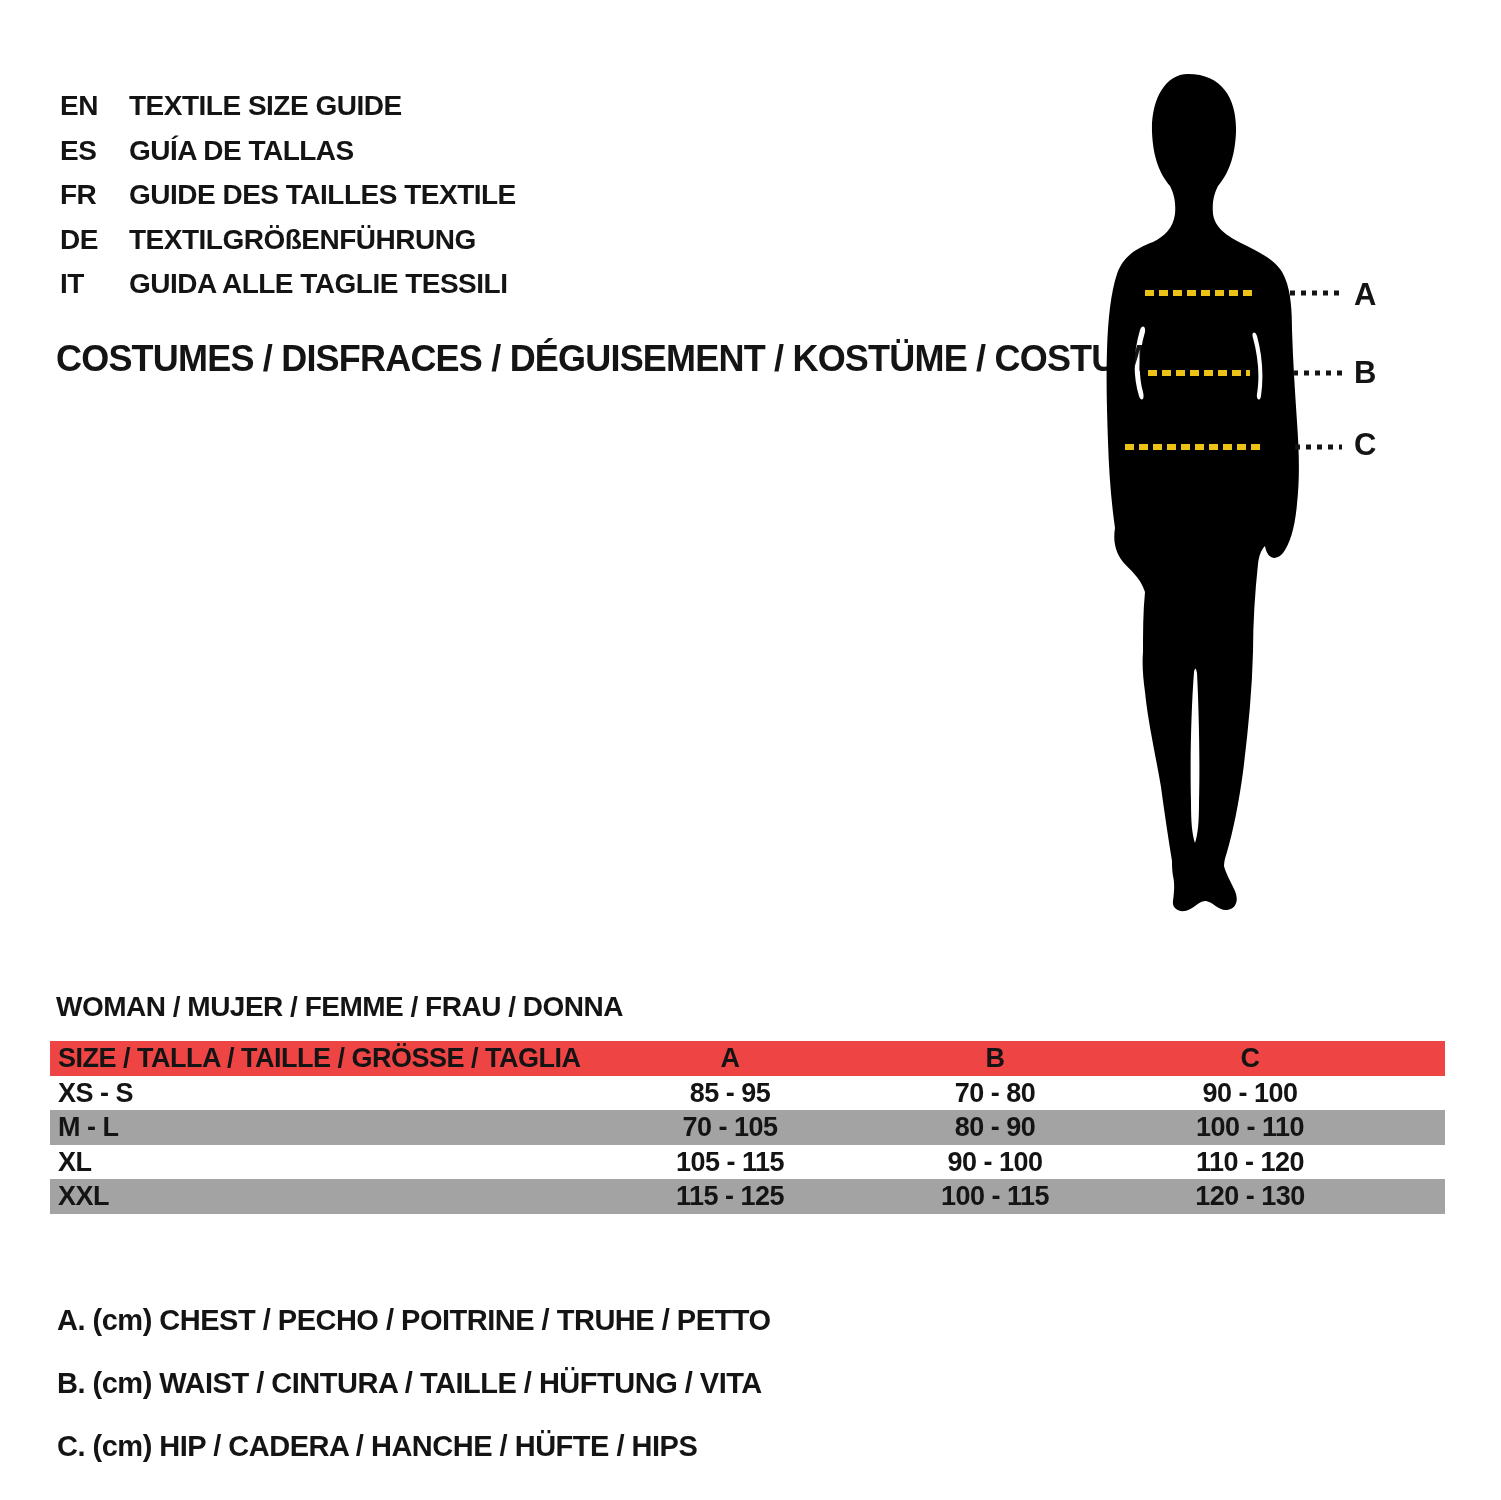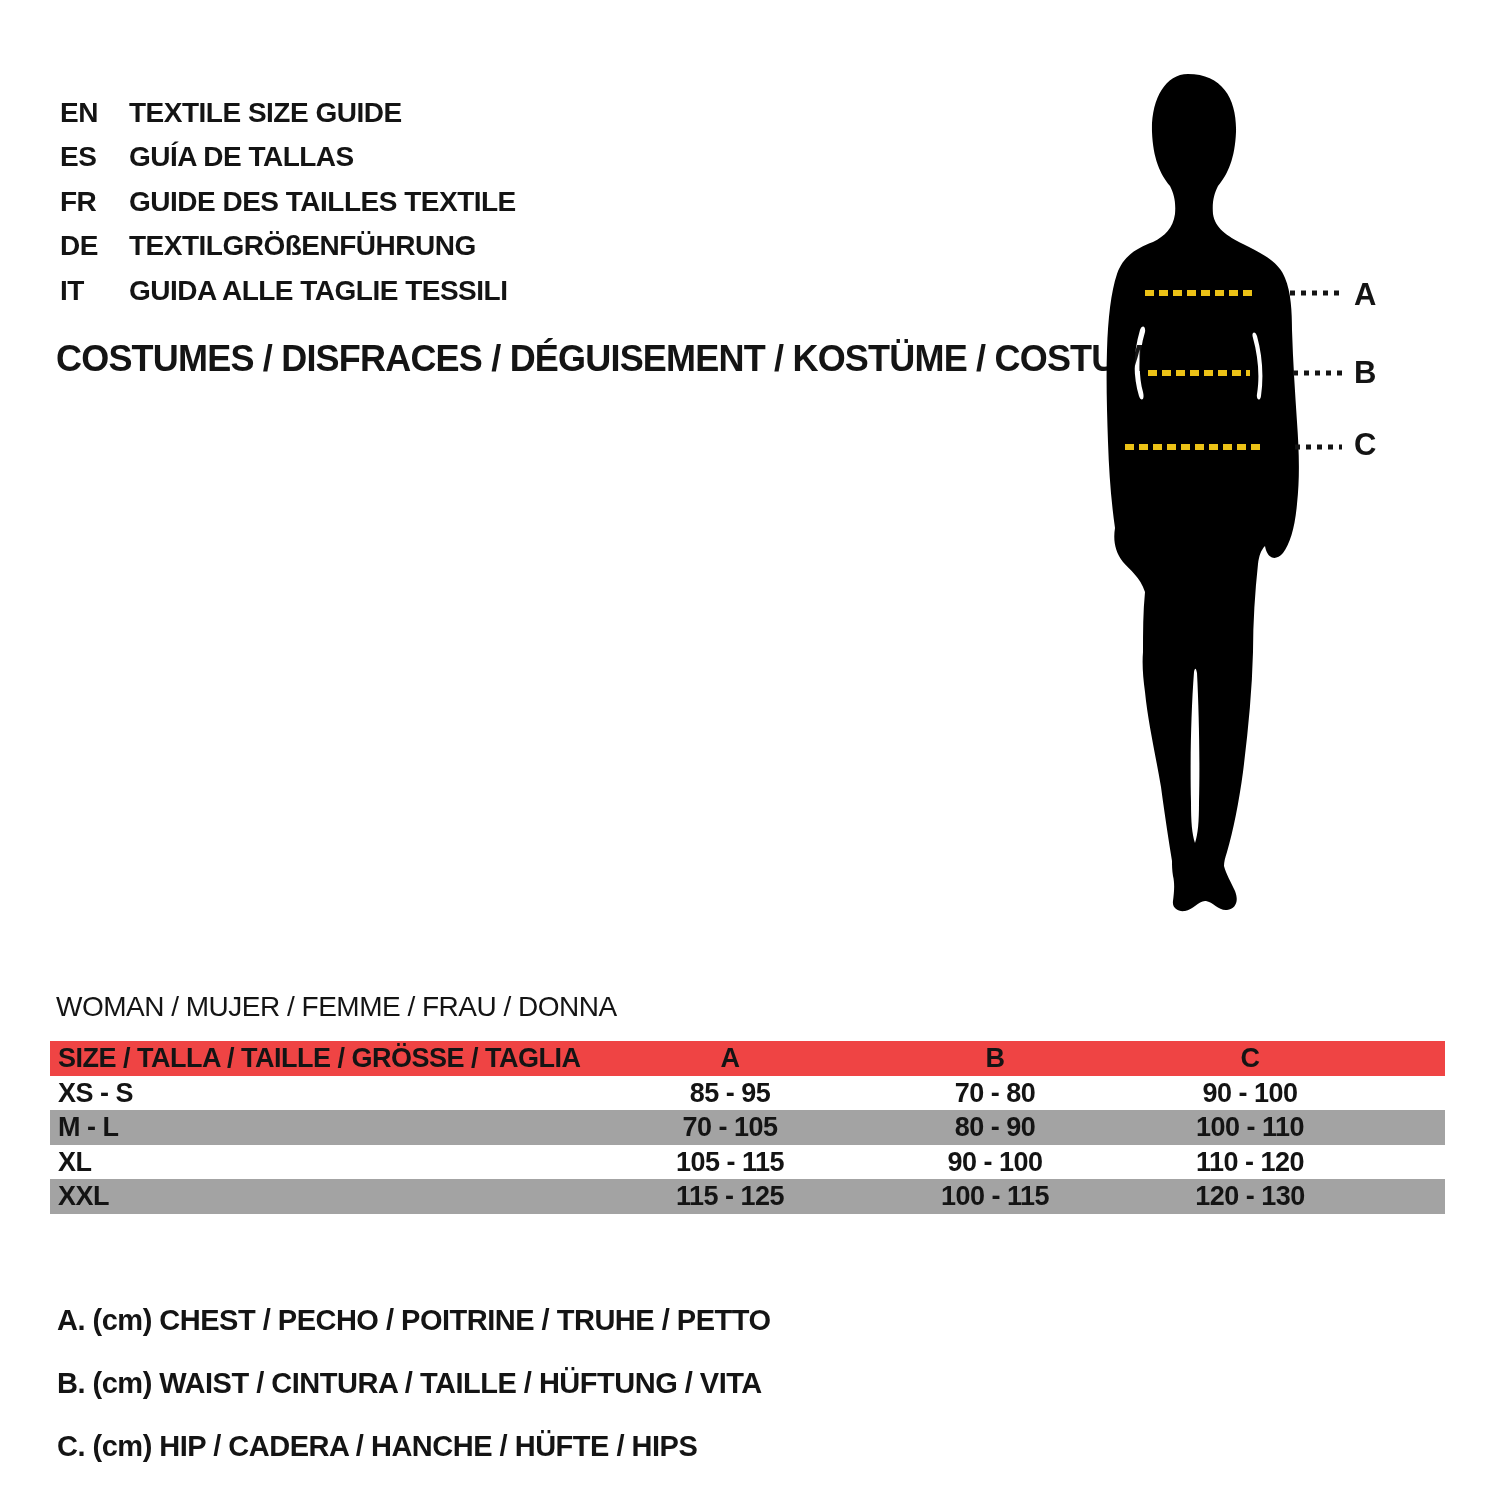--- a/index.html
+++ b/index.html
@@ -8,21 +8,21 @@
     background:#ffffff;
     font-family:"Liberation Sans","DejaVu Sans",sans-serif;
     color:#141414;
     position:relative;
     overflow:hidden;
   }
   .canvas{position:absolute;left:0;top:0;width:1501px;height:1500px;}
 
   
   .lang-list{position:absolute;left:60px;top:84px;}
-  .lang-row{display:flex;height:44.5px;align-items:flex-end;}
+  .lang-row{display:flex;height:44.5px;align-items:center;}
   .lang-code{width:69px;font-size:28px;font-weight:700;letter-spacing:-0.5px;}
   .lang-label{font-size:28px;font-weight:700;letter-spacing:-0.5px;white-space:nowrap;}
 
   
   .category-heading{
     position:absolute;left:56px;top:338px;
     font-size:36px;font-weight:800;letter-spacing:-0.8px;white-space:nowrap;
   }
 
   
@@ -30,21 +30,21 @@
   .marker-label{
     position:absolute;font-size:31px;font-weight:700;width:40px;text-align:left;
   }
   .marker-a{left:1354px;top:277px;}
   .marker-b{left:1354px;top:355px;}
   .marker-c{left:1354px;top:427px;}
 
   
   .section-heading{
     position:absolute;left:56px;top:991px;
-    font-size:28px;font-weight:400;letter-spacing:-0.5px;white-space:nowrap;
+    font-size:28px;font-weight:700;letter-spacing:-0.5px;white-space:nowrap;
   }
 
   
   .size-table{
     position:absolute;left:50px;top:1041px;width:1395px;
     display:grid;
     grid-template-columns:540px 280px 250px 260px 65px;
   }
   .size-table .cell{
     height:34.6px;line-height:34.6px;

